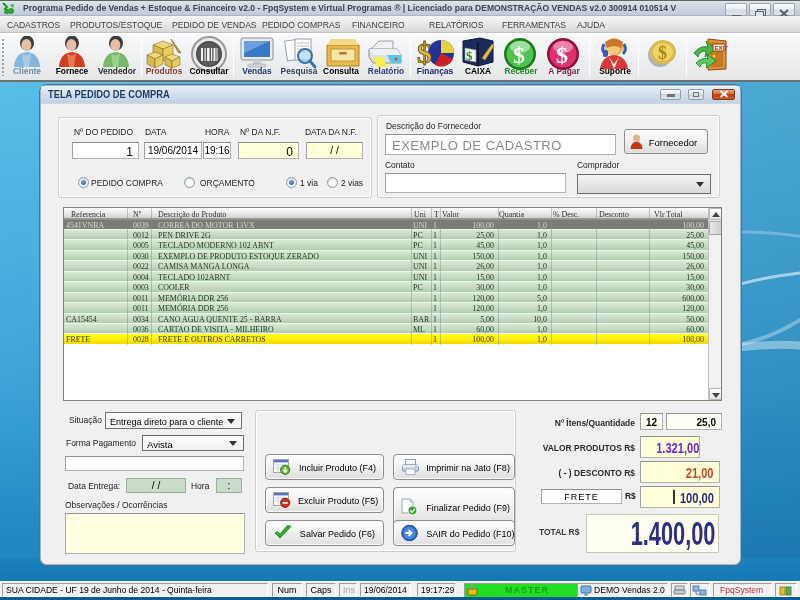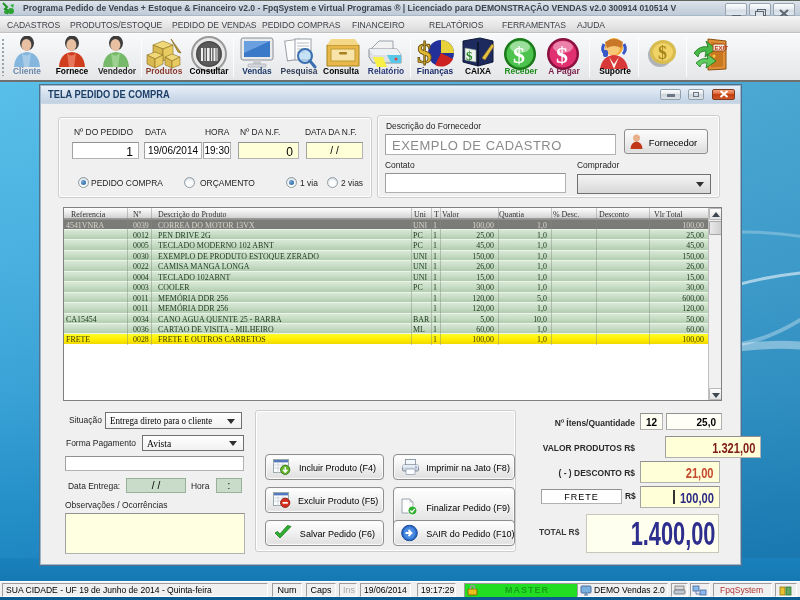--- a/index.html
+++ b/index.html
@@ -27,21 +27,21 @@
 
 #statusbar { left:0; top:581px; width:800px; height:16px; background:#f0f0f0;
   border-top:1px solid #ffffff;}
 .spanel { position:absolute; top:1px; height:14px; background:#f0f0f0;
   border:1px solid; border-color:#9d9d9d #ffffff #ffffff #9d9d9d; font-size:9px; color:#000;
   padding:1px 3px 0; line-height:11px; white-space:nowrap; overflow:hidden;}
 .sx { display:inline-block; transform:scaleX(0.95); transform-origin:0 50%; }
 #bottomline { left:0; top:597px; width:800px; height:3px; background:#0b5c91;}
 
 #win { left:39px; top:84px; width:703px; height:482px;
-  background:#f0f0f0; border:1px solid #51718d; border-radius:0;
+  background:#f0f0f0; border:1px solid #51718d; border-radius:8px;
   box-shadow:inset 0 0 0 1px #9fb6ca; }
 #wtitle { position:absolute; left:1px; top:1px; width:699px; height:18px;
   background:linear-gradient(#e9f0f8,#d4e0ee 45%,#c3d2e3 90%,#cdd9e6); border-radius:2px 2px 0 0;}
 #wtitletext { position:absolute; left:8px; top:4px; font-size:10px; font-weight:bold; color:#1b3f66; transform:scaleX(0.93); transform-origin:0 50%;}
 .wbtn { position:absolute; top:3px; width:21px; height:13px; border:1px solid #8fa0ad; border-radius:2px;
   background:linear-gradient(#fdfdfd,#e3e8ec 45%,#cfd6dc 50%,#dde2e7); }
 #wclose { background:linear-gradient(#f0a080,#dd6633 45%,#c33e12 50%,#cf5527); border-color:#7e3a1f;}
 #wclose svg { position:absolute; left:50%; top:50%; transform:translate(-50%,-50%); }
 #wbody { position:absolute; left:3px; top:19px; width:695px; height:459px; background:#f0f0f0;}
 
@@ -77,21 +77,21 @@
   font-size:10px; color:#000; white-space:nowrap; overflow:hidden;}
 .yel { background:#ffffd8; }
 .radio { position:absolute; width:11px; height:11px; border-radius:50%;
   background:#fdfdfd; border:1px solid #8d9ba5; box-shadow:inset 0 1px 2px #c8d2da;}
 .radio.on::after { content:""; position:absolute; left:2px; top:2px; width:5px; height:5px; border-radius:50%;
   background:radial-gradient(circle at 35% 35%, #6fa8d8, #1c5a96);}
 .btn { position:absolute; border:1px solid #8e8e8e; border-radius:3px;
   background:linear-gradient(#fcfcfc,#efefef 50%,#dedede 92%,#e6e6e6);
   font-size:9.5px; color:#000; text-align:center;}
 .ddown { position:absolute; border:1px solid #707070;
-  background:linear-gradient(#ffffff,#f1f1f1); font-size:9.5px; color:#000; white-space:nowrap;font-family:Liberation Serif, serif;}
+  background:linear-gradient(#ffffff,#f1f1f1); font-size:9.5px; color:#000; white-space:nowrap;}
 .nv { text-align:right; font-weight:bold; font-size:15px; padding:3px 5px 0 0;}
 .nv { line-height:16px; }
 .nvx { display:inline-block; transform:scaleX(0.74); transform-origin:100% 50%; }
 .ddown::after { content:""; position:absolute; right:6px; top:50%; margin-top:-2px;
   border-left:4px solid transparent; border-right:4px solid transparent; border-top:5px solid #303030;}
 .wbtn2 { width:22px; height:13px; border:1px solid #98a4b0; border-radius:2px; text-align:center;
   background:linear-gradient(#fcfdfe,#e8edf2 48%,#d4dce4 52%,#e0e6ec); }
 #titletext { font-size:9px; transform:scaleX(0.95); transform-origin:0 50%; top:2.5px;}
 .menuitem { transform:scaleX(0.95); transform-origin:0 50%; }
 .tlabel { font-size:9px; transform:scaleX(0.93); transform-origin:50% 50%; }
@@ -311,21 +311,21 @@
   <div id="wbody"></div>
 
   <div class="gbox" style="left:18px;top:32px;width:314px;height:81px"></div>
   <div class="lbl" style="left:34px;top:42px">Nº DO PEDIDO</div>
   <div class="lbl" style="left:105px;top:42px">DATA</div>
   <div class="lbl" style="left:165px;top:42px">HORA</div>
   <div class="lbl" style="left:200px;top:42px">Nº DA N.F.</div>
   <div class="lbl" style="left:265px;top:42px">DATA DA N.F.</div>
   <div class="fld" style="left:32px;top:57px;width:67px;height:17px;text-align:right;padding:2px 5px 0 0;font-size:12px">1</div>
   <div class="fld" style="left:104px;top:57px;width:58px;height:17px;text-align:center;padding-top:2px">19/06/2014</div>
-  <div class="fld" style="left:163px;top:57px;width:28px;height:17px;text-align:center;padding-top:2px">19:30</div>
+  <div class="fld" style="left:163px;top:57px;width:28px;height:17px;text-align:center;padding-top:2px">19:16</div>
   <div class="fld yel" style="left:198px;top:57px;width:61px;height:17px;text-align:right;padding:2px 5px 0 0;font-size:12px">0</div>
   <div class="fld yel" style="left:266px;top:57px;width:57px;height:17px;text-align:center;padding-top:2px">/ /</div>
   <div class="radio on" style="left:38px;top:92px"></div>
   <div class="lbl" style="left:51px;top:93px">PEDIDO COMPRA</div>
   <div class="radio" style="left:144px;top:92px"></div>
   <div class="lbl" style="left:160px;top:93px">ORÇAMENTO</div>
   <div class="radio on" style="left:246px;top:92px"></div>
   <div class="lbl" style="left:260px;top:93px">1 via</div>
   <div class="radio" style="left:287px;top:92px"></div>
   <div class="lbl" style="left:301px;top:93px">2 vias</div>
@@ -554,21 +554,21 @@
         <circle cx="8.5" cy="8.5" r="6" fill="#4a8ae0"></circle>
         <path d="M4.5 8.5 L10 8.5 M7.5 5.5 L10.5 8.5 L7.5 11.5" stroke="#fff" stroke-width="1.8" fill="none"></path>
       </svg>
       <span class="cap">SAIR do Pedido (F10)</span>
     </div>
 
   <div class="lbl rl" style="left:455px;top:333px;width:140px;text-align:right;font-weight:bold;color:#2a2a2a">Nº Ítens/Quantidade</div>
   <div class="fld" style="left:600px;top:328px;width:23px;height:17px;text-align:center;font-weight:bold;padding-top:3px;background:#fffff4;font-size:10px">12</div>
   <div class="fld" style="left:626px;top:328px;width:56px;height:17px;text-align:right;font-weight:bold;padding:3px 5px 0 0;background:#fffff8;font-size:10px">25,0</div>
   <div class="lbl rl" style="left:455px;top:358px;width:140px;text-align:right;font-weight:bold;color:#2a2a2a">VALOR PRODUTOS R$</div>
-  <div class="fld yel nv" style="left:625px;top:351px;width:96px;height:22px;color:#7f1d1d"><span class="nvx">1.321,00</span></div>
+  <div class="fld yel nv" style="left:600px;top:351px;width:60px;height:22px;color:#6d28d9"><span class="nvx">1.321,00</span></div>
   <div class="lbl rl" style="left:455px;top:383px;width:140px;text-align:right;font-weight:bold;color:#2a2a2a">( - ) DESCONTO R$</div>
   <div class="fld yel nv" style="left:600px;top:376px;width:80px;height:22px;color:#c64a2e"><span class="nvx">21,00</span></div>
   <div class="fld" style="left:501px;top:404px;width:81px;height:15px;text-align:center;font-size:9px;padding-top:2px;letter-spacing:1px">FRETE</div>
   <div class="lbl" style="left:585px;top:406px;font-weight:bold">R$</div>
   <div class="fld yel nv" style="left:600px;top:401px;width:80px;height:22px;color:#2b2b85"><span style="position:absolute;left:32px;top:3px;width:2px;height:14px;background:#333"></span><span class="nvx">100,00</span></div>
   <div class="lbl" style="left:499px;top:442px;font-weight:bold;color:#3a3a3a">TOTAL R$</div>
   <div class="fld" style="left:546px;top:429px;width:133px;height:39px;background:#fffff0;border-color:#c8c8b8;text-align:right;font-weight:bold;font-size:33px;color:#2e2e8e;padding:0 7px 0 0;line-height:37px"><span style="display:inline-block;transform:scaleX(0.66);transform-origin:100% 50%">1.400,00</span></div>
 </div>
 <div class="abs" id="statusbar">
   <div class="spanel" style="left:2px;width:266px"><span class="sx">SUA CIDADE - UF 19 de Junho de 2014 - Quinta-feira</span></div>

